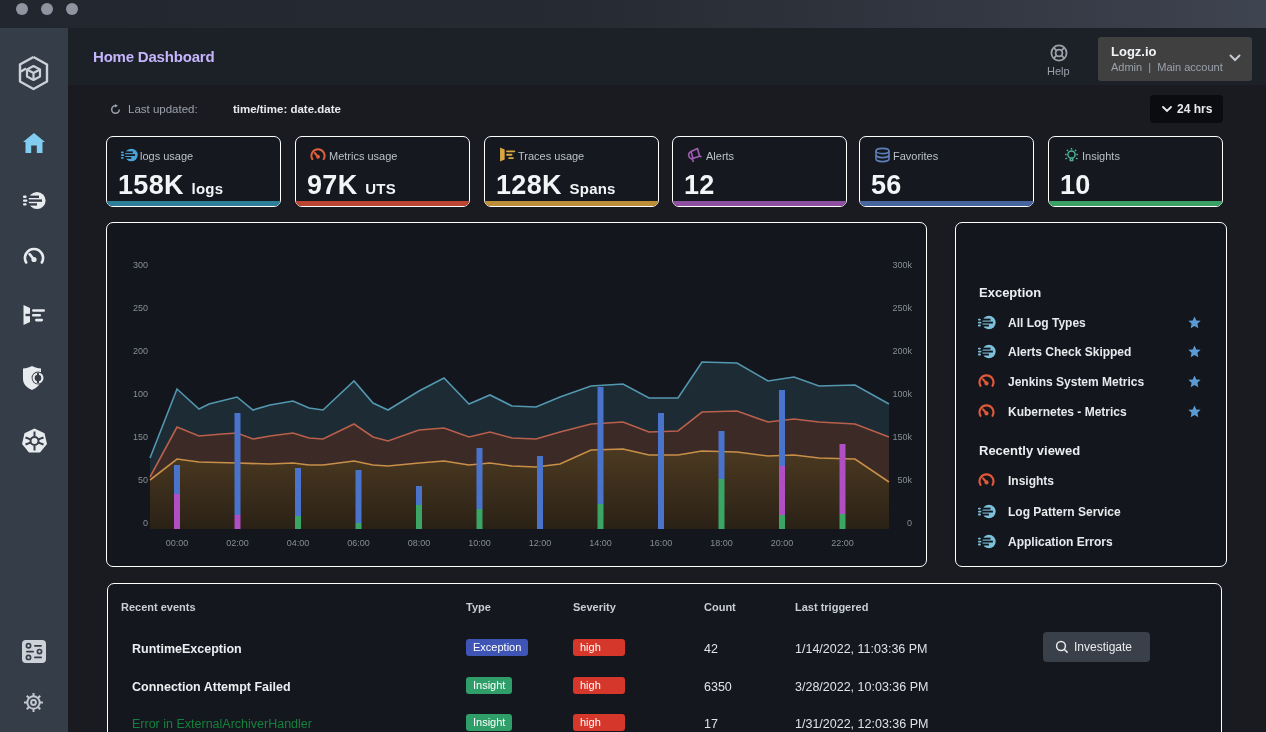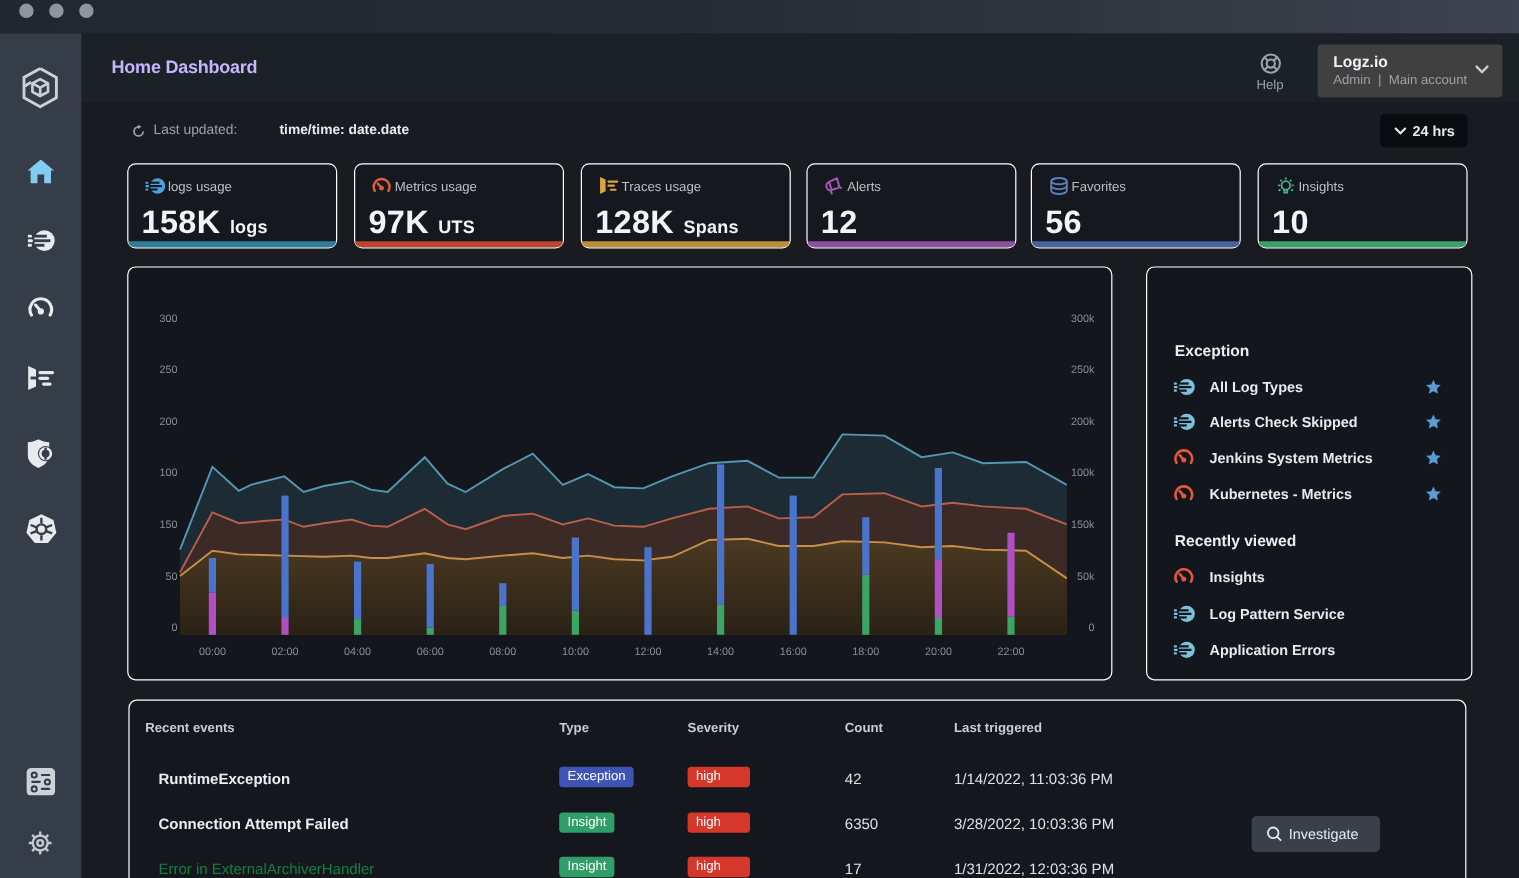--- a/index.html
+++ b/index.html
@@ -407,21 +407,21 @@
       <div class="abs" style="left:596px;top:17px;font-size:11px;font-weight:bold;color:#c9cdd4;">Count</div>
       <div class="abs" style="left:687px;top:17px;font-size:11px;font-weight:bold;color:#c9cdd4;">Last triggered</div>
 
       <div class="abs" style="left:24px;top:143px;"></div>
       <div class="abs" style="left:24px;top:48px;width:1040px;height:38px;">
         <div class="abs" style="left:0px;top:10px;font-size:12.5px;font-weight:bold;color:#eceef1;">RuntimeException</div>
         <div class="badge" style="left:334px;top:7px;background:#3f55b5;">Exception</div>
         <div class="badge" style="left:441px;top:7px;background:#d6372b;width:52px;">high</div>
         <div class="abs" style="left:572px;top:10px;font-size:12.5px;color:#dfe2e6;">42</div>
         <div class="abs" style="left:663px;top:10px;font-size:12.5px;color:#dfe2e6;">1/14/2022, 11:03:36 PM</div>
-        <div class="abs" style="left:911px;top:0px;width:107px;height:30px;background:#3a404a;border-radius:4px;margin-top:48px;">
+        <div class="abs" style="left:911px;top:0px;width:107px;height:30px;background:#3a404a;border-radius:4px;">
           <svg class="abs" style="left:12px;top:8px;" width="14" height="14" viewBox="0 0 14 14">
               <circle cx="6" cy="6" r="4.4" fill="none" stroke="#e8eaed" stroke-width="1.5"></circle>
               <path d="M9.2 9.2 L12.6 12.6" stroke="#e8eaed" stroke-width="1.5"></path>
             </svg>
           <div class="abs" style="left:31px;top:8px;font-size:12px;color:#e8eaed;">Investigate</div>
         </div>
       </div>
 
       <div class="abs" style="left:24px;top:86px;width:1040px;height:38px;">
         <div class="abs" style="left:0px;top:10px;font-size:12.5px;font-weight:bold;color:#eceef1;">Connection Attempt Failed</div>

